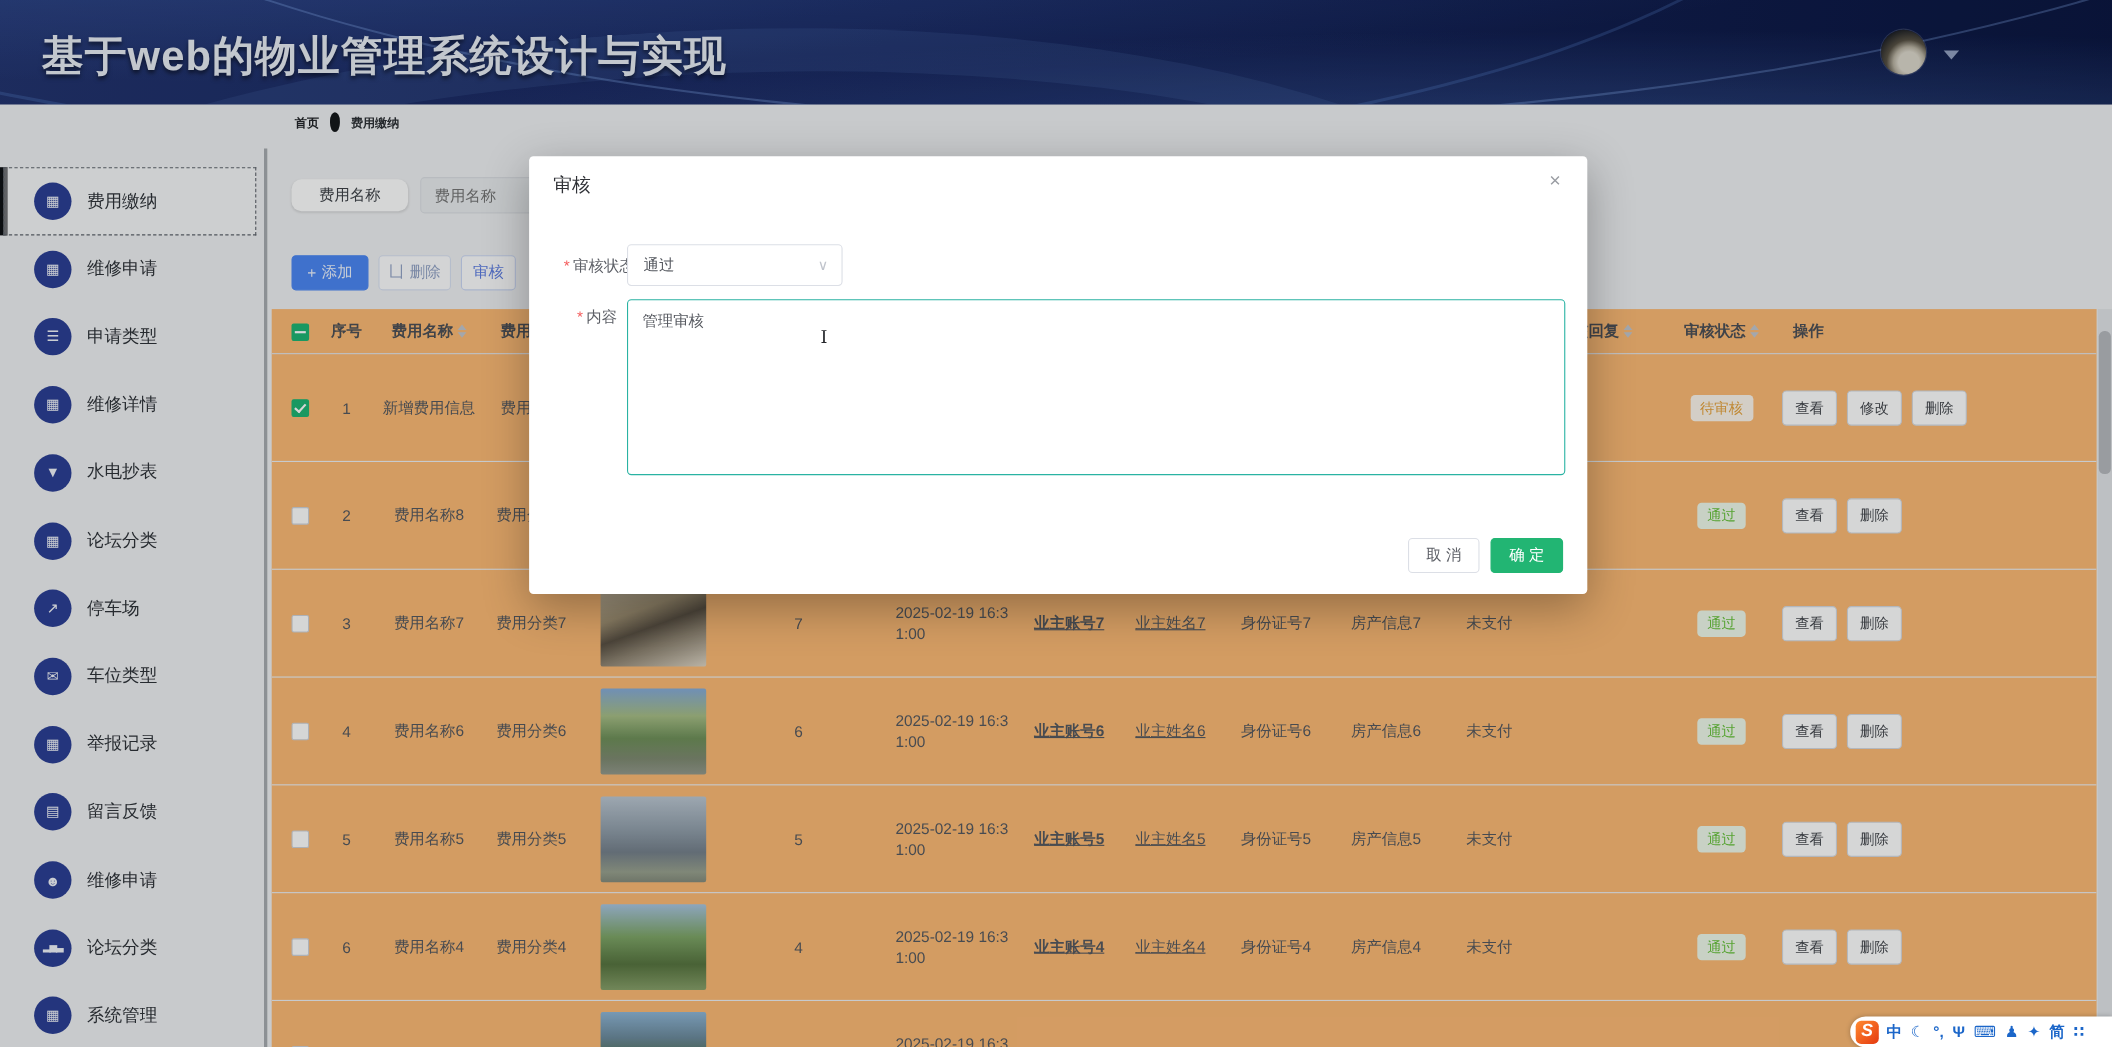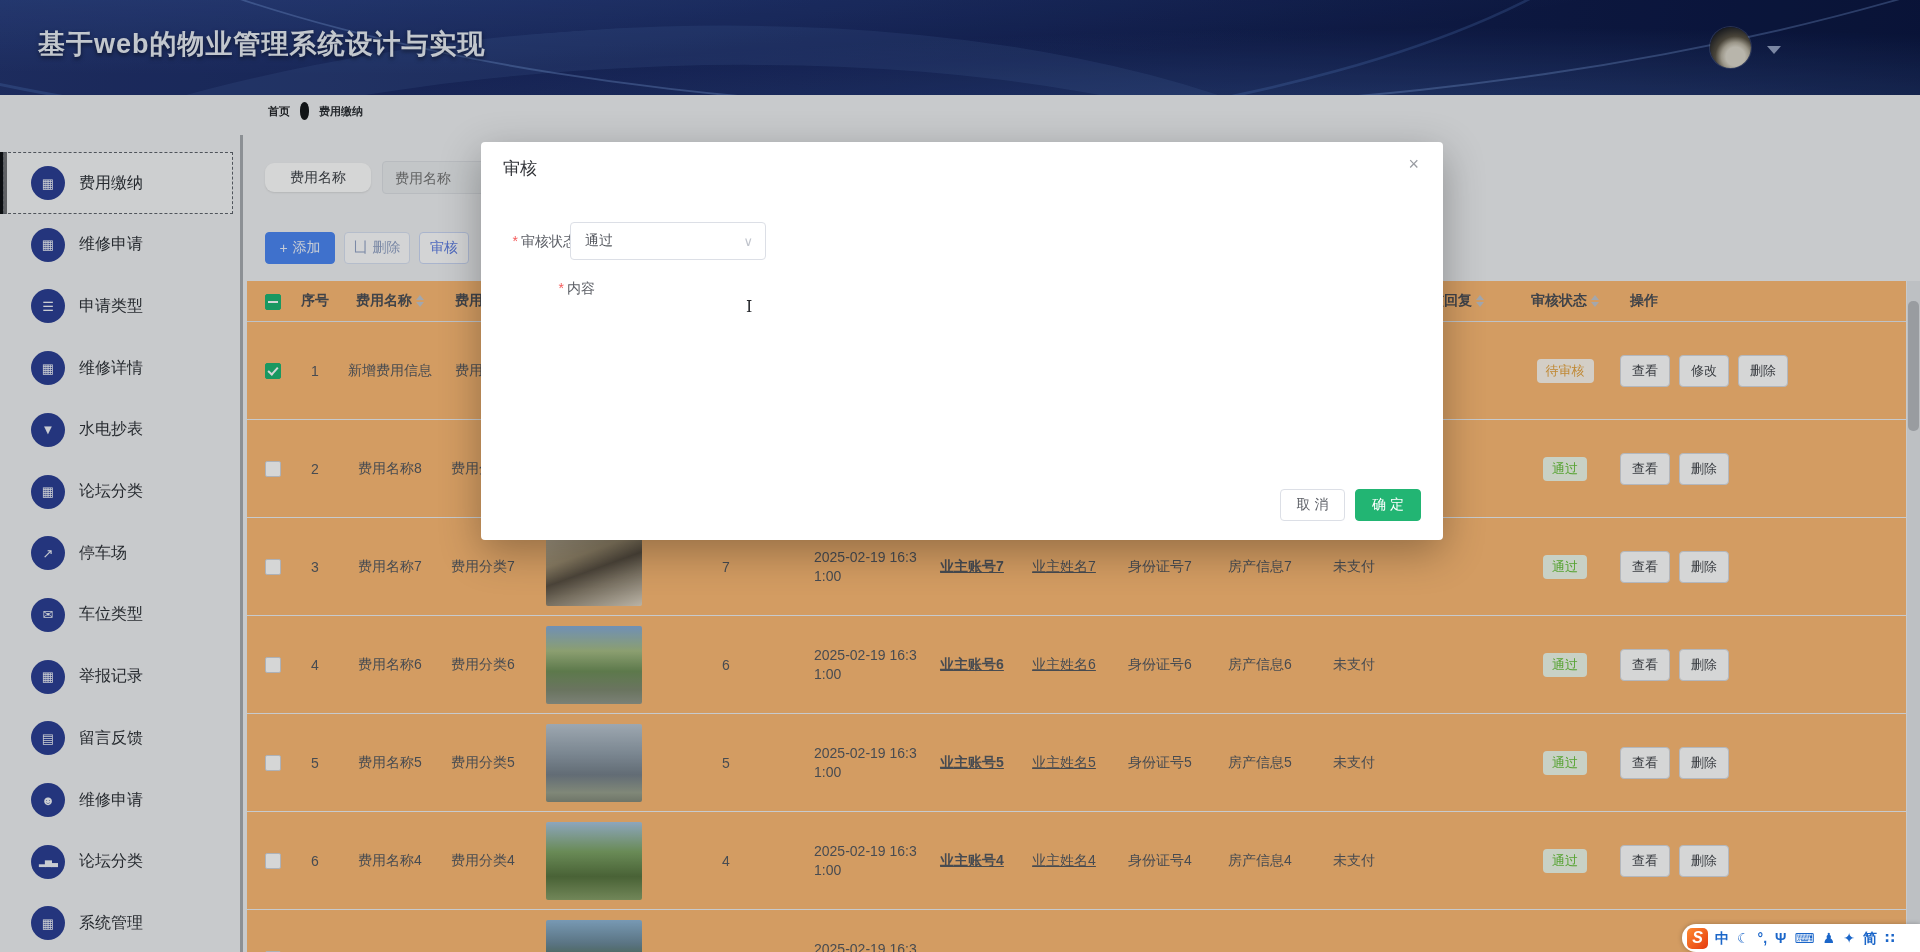--- a/index.html
+++ b/index.html
@@ -9,21 +9,21 @@
   
   .hdr{position:absolute;left:0;top:0;width:1920px;height:95px;overflow:hidden;
        background:
          radial-gradient(ellipse at 78% 130%, rgba(110,160,245,.28), transparent 55%),
          radial-gradient(ellipse at 15% -40%, rgba(90,140,235,.25), transparent 60%),
          linear-gradient(103deg,#22336f 0%,#16245c 42%,#0a1540 100%);}
   .hdr .arc1,.hdr .arc2,.hdr .arc3{position:absolute;border-radius:50%;}
   .hdr .arc1{width:2600px;height:950px;top:-845px;left:-150px;border:2px solid rgba(150,190,255,.30);transform:rotate(-2deg);}
   .hdr .arc2{width:2400px;height:800px;top:-660px;left:-700px;border:3px solid rgba(110,160,240,.22);transform:rotate(3deg);}
   .hdr .arc3{width:1800px;height:700px;top:30px;left:-300px;border-top:40px solid rgba(130,175,250,.10);transform:rotate(-4deg);}
-  .hdr-title{position:absolute;left:38px;top:26px;font-size:27px;font-weight:bold;color:#e9edf4;
+  .hdr-title{position:absolute;left:38px;top:26px;font-size:38px;font-weight:bold;color:#e9edf4;
              letter-spacing:1px;text-shadow:0 2px 4px rgba(0,0,0,.55);}
   .avatar{position:absolute;left:1710px;top:27px;width:41px;height:41px;border-radius:50%;
           background:radial-gradient(circle at 62% 72%, #ddd8cc 0 24%, #b9b2a2 36%, #575043 52%, #191b22 80%);
           box-shadow:0 0 0 1px rgba(255,255,255,.15);}
   .caret{position:absolute;left:1767px;top:46px;width:0;height:0;
          border-left:7px solid transparent;border-right:7px solid transparent;border-top:8px solid #93a0c2;}
 
   
   .crumbs{position:absolute;left:268px;top:102px;display:flex;align-items:center;gap:10px;
           font-size:11px;color:#222428;font-weight:700;}
@@ -382,22 +382,25 @@
     <div class="m-close">×</div>
 
     <div class="f-label" style="top:91px;padding-left:16px;">
       <span class="req">*</span><span>审核状态</span>
     </div>
     <div class="m-select">
       <span>通过</span>
       <span class="chev">∨</span>
     </div>
 
-    <div class="f-label" style="top:138px;margin-left:34px;">
+    <div class="f-label" style="top:138px;">
       <span class="req">*</span><span>内容</span>
+    </div>
+    <div class="m-textarea">
+      <span>管理审核</span>
     </div>
 
     <button class="m-btn m-cancel">取 消</button>
     <button class="m-btn m-ok">确 定</button>
   </div>
 
   <div class="ibeam">I</div>
 
   <div class="ime">
     <span class="ime-s">S</span>

